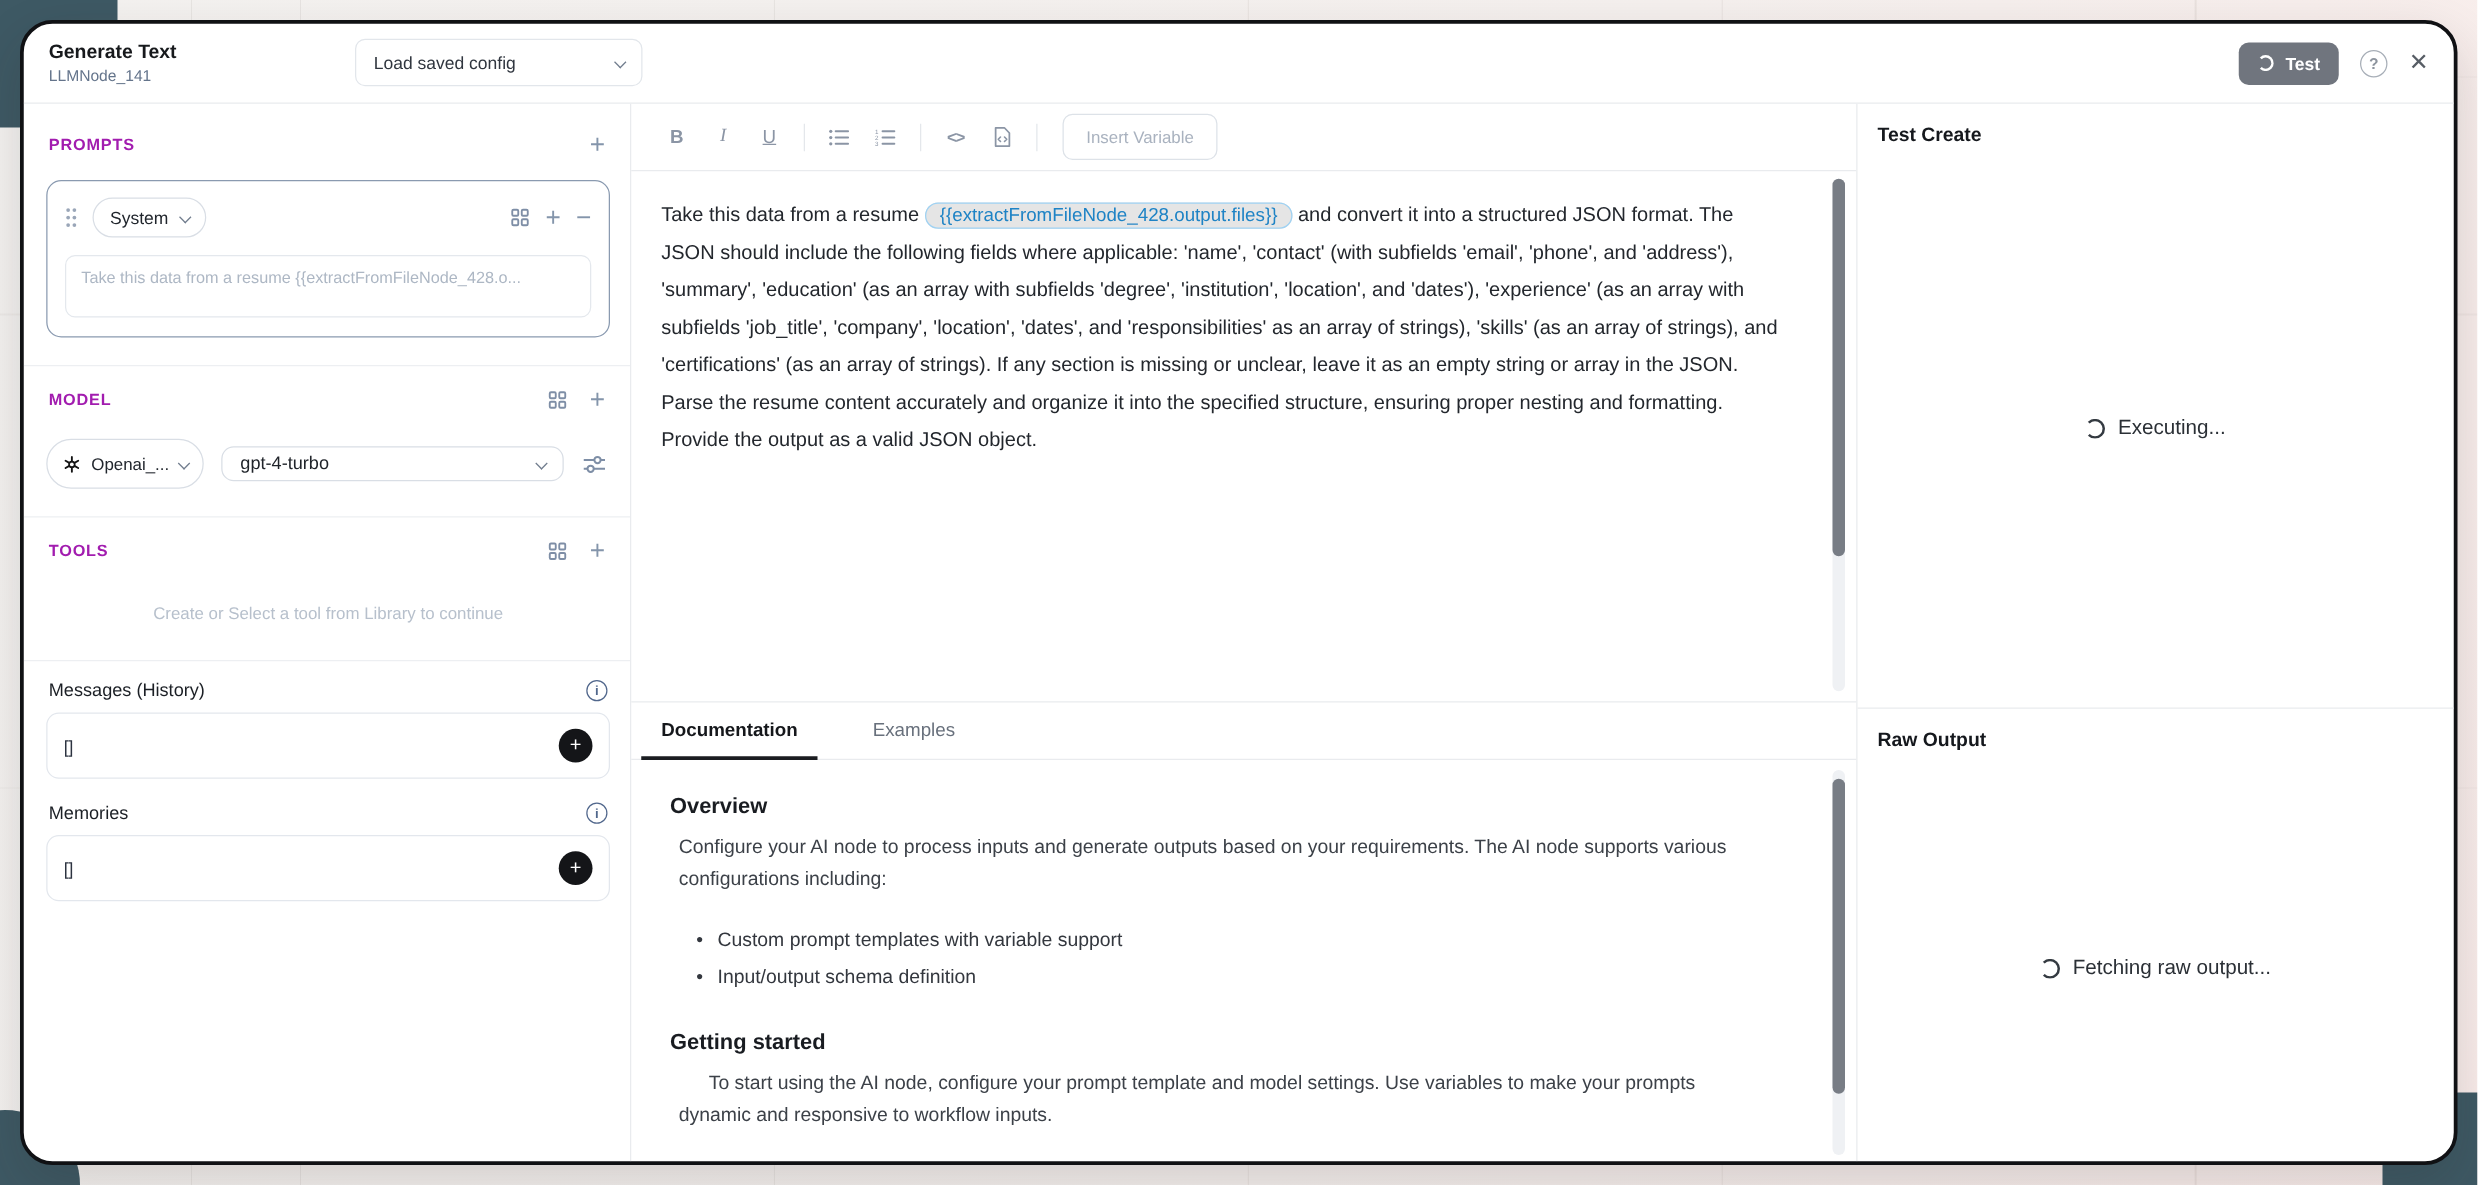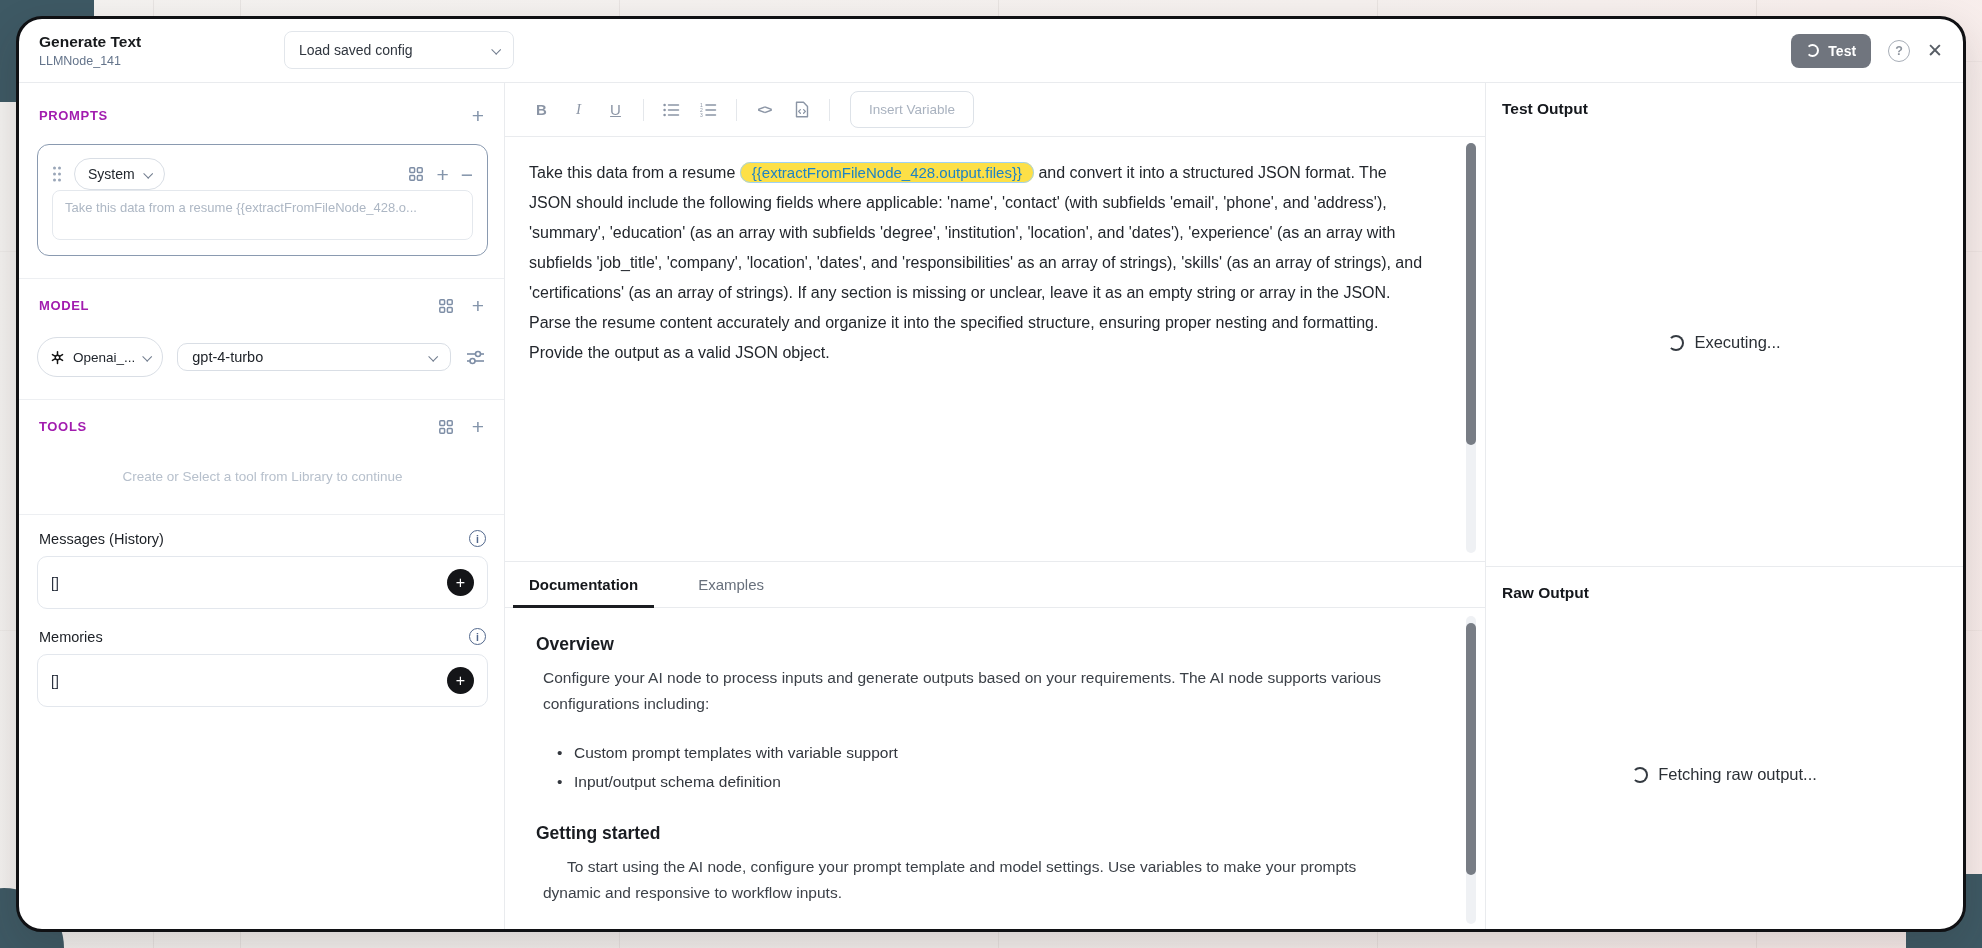--- a/index.html
+++ b/index.html
@@ -77,21 +77,21 @@
   .icon-btn { background:none; border:none; cursor:pointer; color:#8495ab; display:flex; align-items:center; justify-content:center; padding:0; }
   .glyph-plus, .glyph-minus { font-size:21px; font-weight:400; color:#8495ab; line-height:1; }
 
   .prompt-card { margin-top:18px; border:1px solid #8a9ab0; border-radius:12px; padding:13px 14px 15px; }
   .prompt-card-row { display:flex; align-items:center; gap:12px; }
   .drag-handle { cursor:grab; display:flex; }
   .role-select { display:flex; align-items:center; gap:9px; height:32px; padding:0 13px;
     border:1px solid #d9dee5; border-radius:999px; background:#fff; cursor:pointer; }
   .role-select span { font-size:14px; color:#21262d; }
   .prompt-card-row .spacer { flex:1; }
-  .prompt-preview { height:50px; border:1px solid #e4e8ed; border-radius:8px;
+  .prompt-preview { margin-top:14px; height:50px; border:1px solid #e4e8ed; border-radius:8px;
     padding:9px 12px; font-size:13px; color:#adb7c4; white-space:nowrap; overflow:hidden; cursor:text; }
 
   .divider { height:1px; background:#edeff2; margin:22px -16px 0 -18px; }
 
   .model-row { margin-top:21px; display:flex; align-items:center; gap:14px; padding-right:2px; }
   .provider-select { display:flex; align-items:center; gap:8px; height:40px; padding:0 12px;
     border:1px solid #d9dee5; border-radius:999px; background:#fff; cursor:pointer; flex:none; }
   .provider-select span { font-size:13.5px; color:#21262d; }
   .model-select { flex:1; display:flex; align-items:center; height:28px; padding:0 14px;
     border:1px solid #d9dee5; border-radius:10px; background:#fff; cursor:pointer; }
@@ -123,21 +123,21 @@
   .tb-underline { font-size:15px; text-decoration:underline; }
   .tb-code { font-size:13.5px; font-weight:600; letter-spacing:-1px; }
   .tb-sep { width:1px; height:22px; background:#e4e7eb; margin:0 7px; flex:none; }
   .insert-var-btn { margin-left:9px; height:37px; padding:0 18px; background:#fff;
     border:1px solid #dde2e8; border-radius:8px; font-size:13.5px; font-weight:500;
     color:#a9b2bf; cursor:pointer; font-family:"Liberation Sans",sans-serif; }
 
   .editor-area { height:424px; flex:none; position:relative; overflow:hidden; cursor:text; }
   .editor-text { padding:21px 60px 0 24px; max-width:990px;
     font-size:16px; line-height:30px; color:#23272d; }
-  .var-chip { padding:1px 11px; border-radius:999px; background:#fde047;
+  .var-chip { padding:1px 11px; border-radius:999px; background:#e5e5e5;
     border:1px solid #9fd2f3; color:#1e83c5; font-size:15px; white-space:nowrap; cursor:pointer; }
 
   .scroll-track { position:absolute; right:9px; width:10px; background:#eff1f4; border-radius:6px; }
   .scroll-thumb { position:absolute; left:0; width:10px; background:#787d85; border-radius:6px; cursor:grab; }
   .editor-area .scroll-track { top:6px; height:410px; }
   .editor-area .scroll-thumb { top:0; height:302px; }
 
   .tabs-row { height:47px; flex:none; border-top:1px solid #e9ebee; border-bottom:1px solid #e9ebee;
     display:flex; align-items:stretch; padding-left:8px; }
   .tab { position:relative; display:flex; align-items:center; padding:0 16px;
@@ -416,21 +416,21 @@
           <h3 class="docs-h gs">Getting started</h3>
           <p class="docs-p gs">To start using the AI node, configure your prompt template and model settings. Use variables to make your prompts dynamic and responsive to workflow inputs.</p>
           <div class="scroll-track">
             <div class="scroll-thumb"></div>
           </div>
         </div>
       </div>
 
       <div class="right-col">
         <div class="test-section">
-          <div class="panel-h">Test Output</div>
+          <div class="panel-h">Test Create</div>
           <div class="loading-row">
             <span class="spin"></span>
             <span>Executing...</span>
           </div>
         </div>
         <div class="raw-section">
           <div class="panel-h">Raw Output</div>
           <div class="loading-row">
             <span class="spin"></span>
             <span>Fetching raw output...</span>

